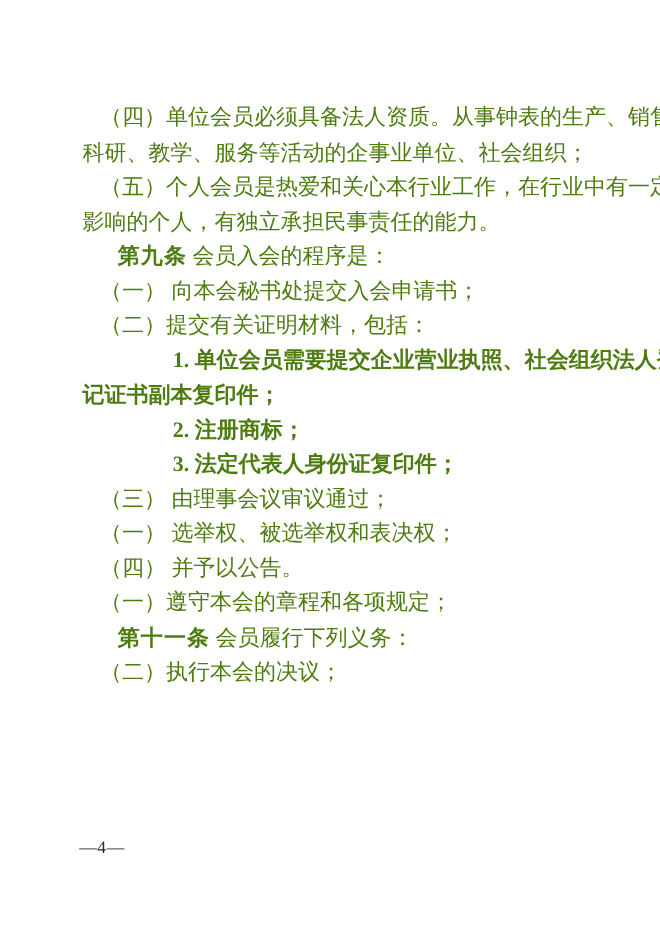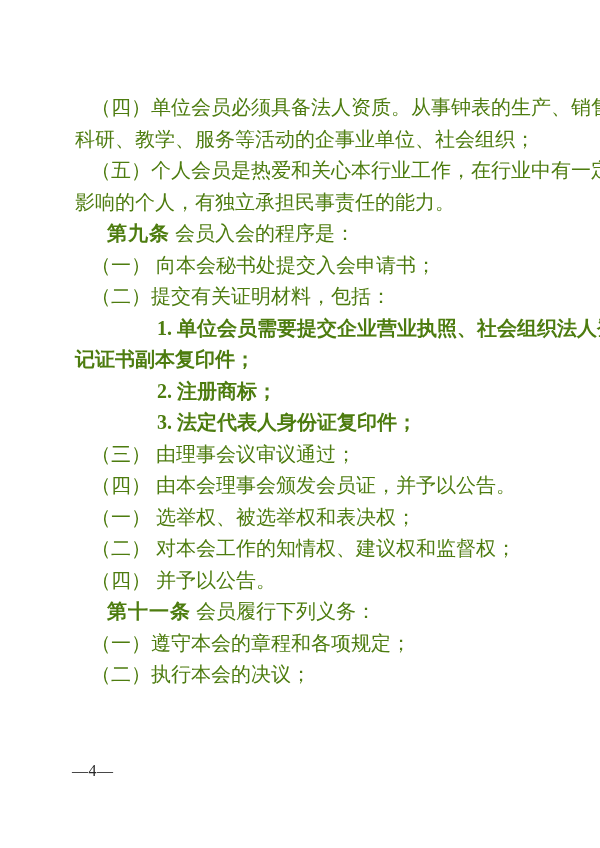--- a/index.html
+++ b/index.html
@@ -66,28 +66,26 @@
 
     <p class="para indent-paren">（一） 向本会秘书处提交入会申请书；</p>
     <p class="para indent-paren">（二）提交有关证明材料，包括：</p>
 
     <p class="para indent-num">1. 单位会员需要提交企业营业执照、社会组织法人登
 记证书副本复印件；</p>
     <p class="para indent-num">2. 注册商标；</p>
     <p class="para indent-num">3. 法定代表人身份证复印件；</p>
 
     <p class="para indent-paren">（三） 由理事会议审议通过；</p>
-    <p class="para indent-paren">（四） 由本会理事会颁发会员证，并予以公告。</p>
 
 
     <p class="para indent-paren">（一） 选举权、被选举权和表决权；</p>
-    <p class="para indent-paren">（二） 对本会工作的知情权、建议权和监督权；</p>
     <p class="para indent-paren">（四） 并予以公告。</p>
 
+    <p class="para indent-paren">（一）遵守本会的章程和各项规定；</p>
+
     <p class="para indent-article"><span class="term">第十一条</span><span> 会员履行下列义务：</span></p>
-
-    <p class="para indent-paren">（一）遵守本会的章程和各项规定；</p>
     <p class="para indent-paren">（二）执行本会的决议；</p>
 
   </div>
 
   <div class="page-num">—4—</div>
 </div>
 
 </body></html>

